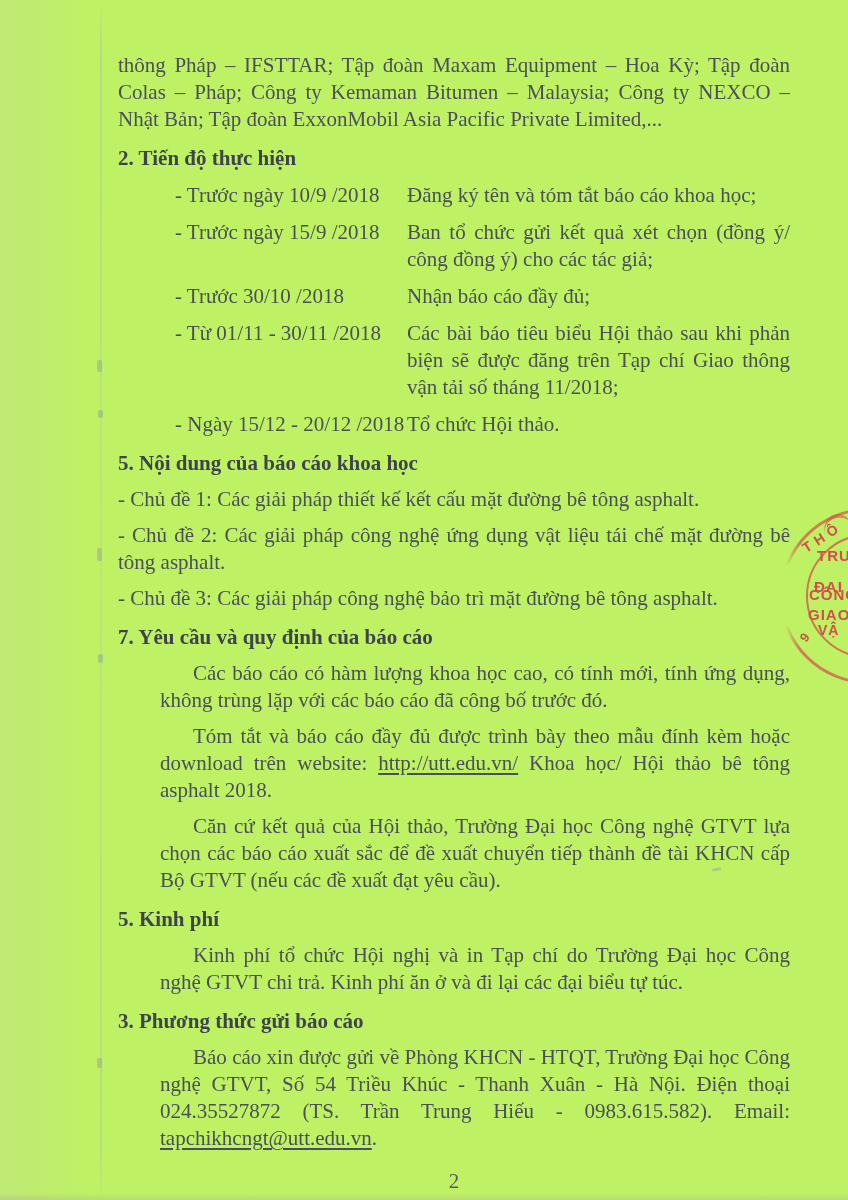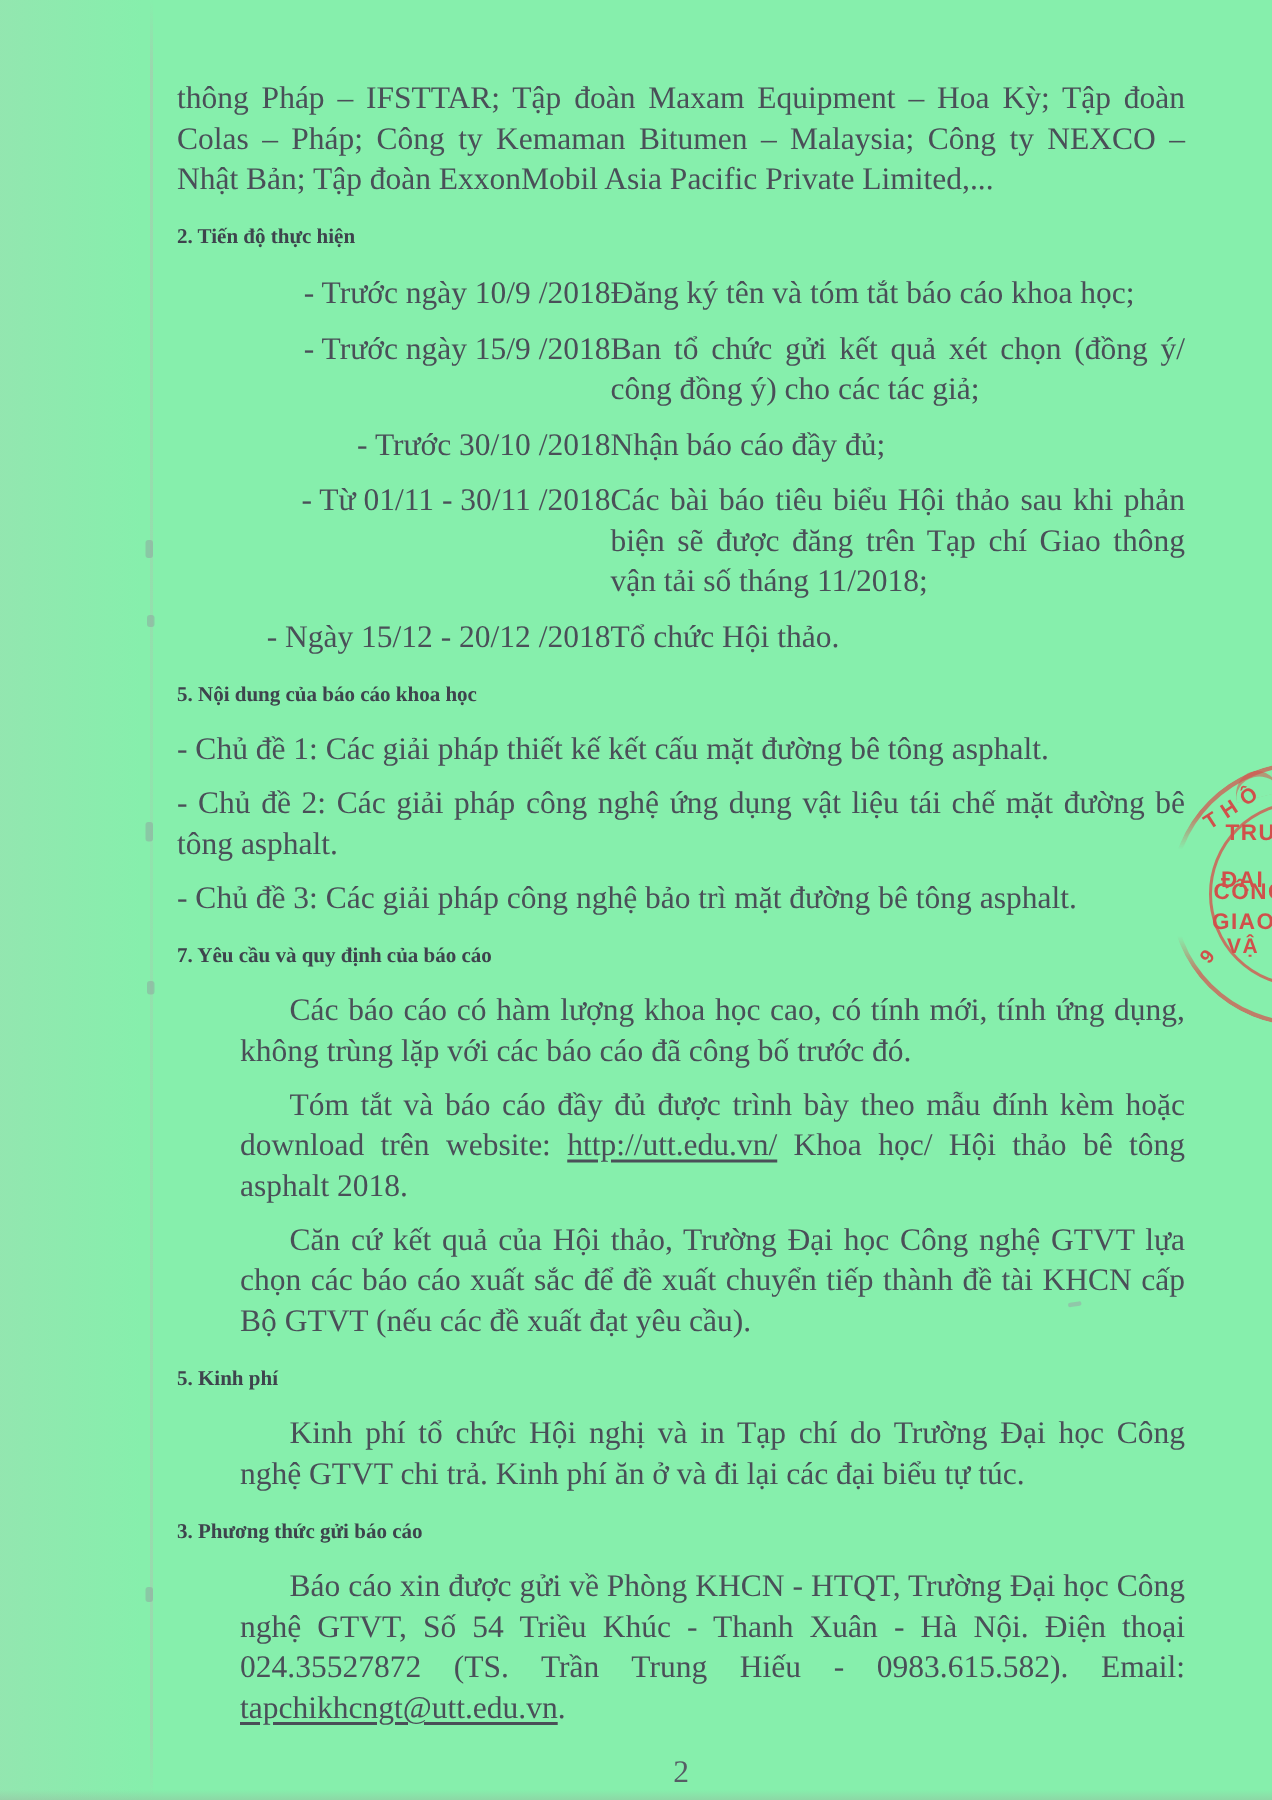--- a/index.html
+++ b/index.html
@@ -1,21 +1,21 @@
 <!DOCTYPE html>
 <html lang="vi"><head>
 <meta charset="utf-8">
 <style>
   html,body{margin:0;padding:0;}
   body{background:#e8e8e6;}
   .page{
     position:relative;
     width:848px;height:1200px;
     margin:0 auto;
-    background:#86efac;
+    background:#bef264;
     overflow:hidden;
     font-family:"Liberation Serif","DejaVu Serif",serif;
     color:#4a4f58;
   }
   .page::before{
     content:"";position:absolute;inset:0;pointer-events:none;
     background:linear-gradient(to right, rgba(198,196,190,.20), rgba(0,0,0,0) 95px);
   }
   .page::after{
     content:"";position:absolute;left:0;right:0;bottom:0;height:7px;pointer-events:none;
@@ -35,25 +35,25 @@
   .m5{left:97px;top:1058px;height:10px;}
   .speck{position:absolute;left:712px;top:868px;width:9px;height:3px;background:#9aa0a6;opacity:.5;transform:rotate(-8deg);border-radius:2px;}
 
   .content{
     position:absolute;left:118px;top:52px;width:672px;
     font-size:21px;line-height:27px;
   }
   .para{margin:9px 0 0;text-align:justify;}
   .para.first{margin-top:0;}
   .indent{text-indent:33px;margin-left:42px;}
-  .heading{margin:12px 0 0;font-weight:bold;color:#3e444d;font-size:14px;line-height:27px;}
+  .heading{margin:12px 0 0;font-weight:bold;color:#3e444d;font-size:21px;line-height:27px;}
   .topic{margin-top:9px;}
   .schedule{margin:0;}
   .srow{display:flex;margin-top:10px;}
-  .sdate{flex:none;width:289px;padding-left:57px;box-sizing:border-box;text-align:right;}
+  .sdate{flex:none;width:289px;padding-left:57px;box-sizing:border-box;}
   .sdesc{flex:1;text-align:justify;}
   .ulink{text-decoration:underline;text-underline-offset:3px;}
   .page-number{margin-top:16px;text-align:center;color:#565c65;}
 
   
   .stamp-ring{position:absolute;border-radius:50%;box-sizing:border-box;}
   .stamp-outer{
     left:780px;top:508px;width:176px;height:176px;
     border:3px solid rgba(214,82,77,.72);
     -webkit-mask-image:linear-gradient(to bottom,#000 0%,#000 20%,transparent 33%,transparent 66%,#000 80%,#000 100%);

